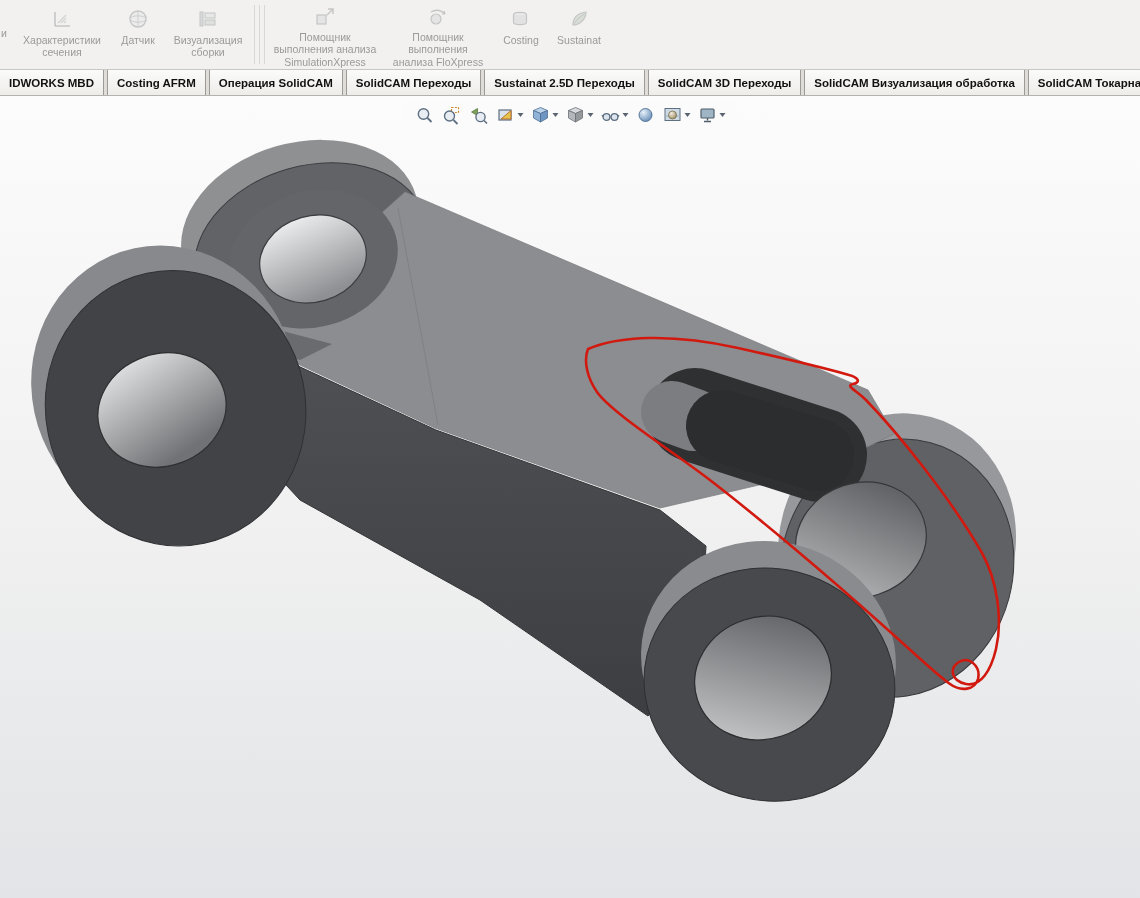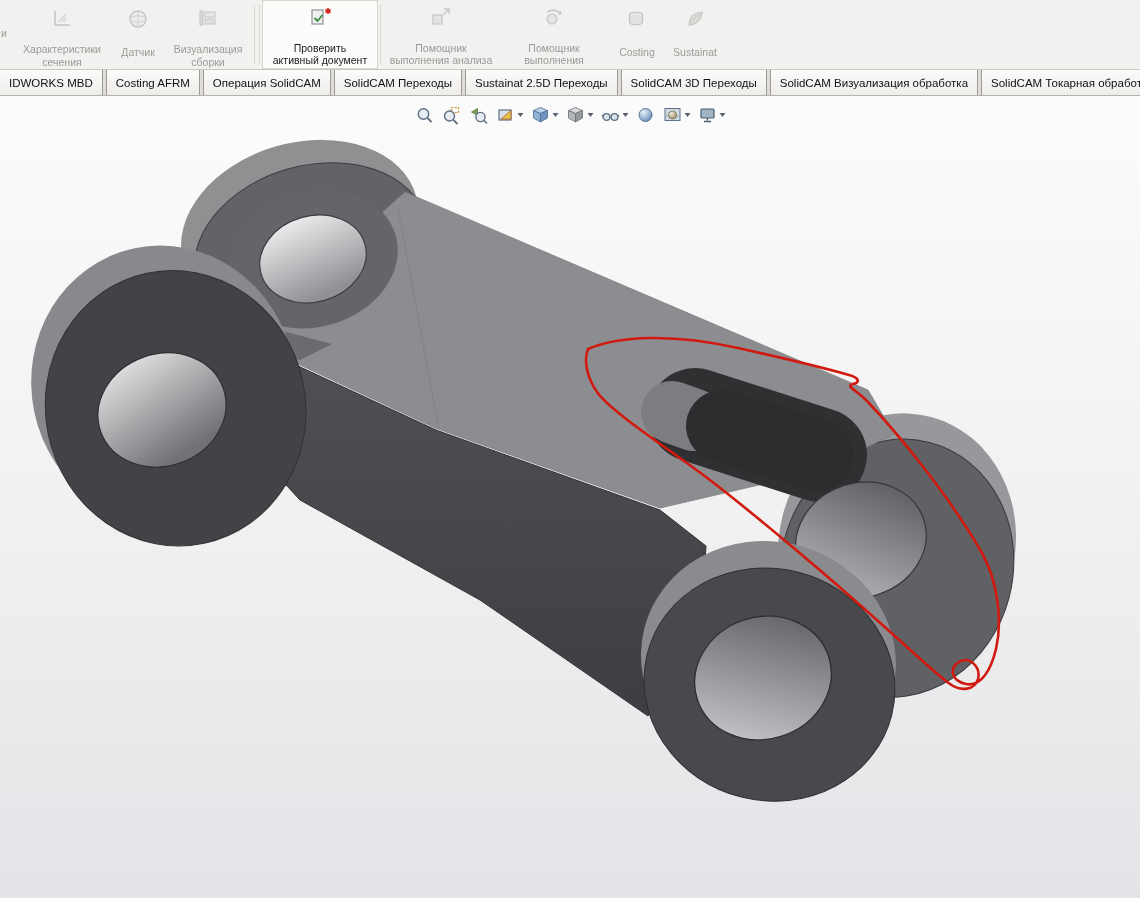--- a/index.html
+++ b/index.html
@@ -13,21 +13,21 @@
     display:flex; align-items:stretch; z-index:5; overflow:hidden;
   }
   .rbtn {
     display:flex; flex-direction:column; align-items:center;
     padding-top:4px; flex:0 0 auto; border:1px solid transparent;
     cursor:default;
   }
   .ric { height:28px; display:flex; align-items:center; justify-content:center; }
   .rbtn .lbl {
     font-size:10.5px; line-height:1.18; text-align:center;
-    color:#9a9a98; white-space:pre-line; margin-top:13px;
+    color:#9a9a98; white-space:pre-line; margin-top:1px;
   }
   .rbtn.enabled .lbl { color:#1c1c1c; }
   .rbtn.disabled .ric { opacity:.55; }
   .rbtn.hl { background:#fcfcfb; border-color:#d6d4d1; }
   .rbtn-cut { width:12px; overflow:hidden; align-items:flex-start; }
   .rbtn-cut .lbl { margin-top:22px; }
   .vsep { flex:0 0 1px; background:#d9d7d4; margin:5px 2px; }
   .ddtri {
     width:0; height:0; margin-top:2px;
     border-left:4px solid transparent; border-right:4px solid transparent;
@@ -39,20 +39,21 @@
     position:absolute; top:70px; left:0; width:1140px; height:26px;
     background:#e0ddd9; border-bottom:1px solid #b4b2af;
     display:flex; align-items:center; gap:3px; z-index:5; overflow:hidden;
   }
   .tab {
     height:36px; font-size:11.5px; color:#111;
     background:linear-gradient(#fdfdfc,#eceae7);
     border:1px solid #9d9b98; border-radius:2px;
     padding:0 9px; display:flex; align-items:center; white-space:nowrap;
     cursor:default;
+    font-weight:bold;
   }
   .tab-first { border-left:none; border-radius:0 2px 2px 0; }
 
   
   .viewport {
     position:absolute; top:96px; left:0; width:1140px; height:802px;
     background:linear-gradient(180deg,#fcfcfc 0%,#f0f0f0 55%,#e2e4e7 100%);
   }
   svg.scene { position:absolute; top:0; left:0; width:1140px; height:802px; display:block; }
 
@@ -114,36 +115,20 @@
   </div>
 
 
   <div class="vsep"></div>
 
 
 
   <div class="vsep"></div>
 
 
-  <div class="rbtn enabled hl" style="width:116px">
-    <span class="ric">
-      <svg width="26" height="24" viewBox="0 0 26 24">
-        <rect x="5" y="5" width="11" height="14" fill="#eef0f2" stroke="#8f9294" stroke-width="1.2"></rect>
-        <path d="M7.5 13 l3 3 l5 -6" stroke="#3a8a3a" stroke-width="1.8" fill="none"></path>
-        <g stroke="#d02218" stroke-width="1.6">
-            <path d="M21 3 v6"></path>
-            <path d="M18.4 4.5 l5.2 3"></path>
-            <path d="M23.6 4.5 l-5.2 3"></path>
-          </g>
-      </svg>
-    </span>
-    <span class="lbl">Проверить
-активный документ</span>
-    <span class="ddtri"></span>
-  </div>
 
   <div class="vsep"></div>
 
   <div class="rbtn disabled" style="width:116px">
     <span class="ric">
       <svg width="24" height="24" viewBox="0 0 24 24">
           <rect x="4" y="10" width="9" height="9" fill="#d9dbdc" stroke="#9fa2a4" stroke-width="1.2"></rect>
           <path d="M14 10 L20 4 M20 9 V4 H15" stroke="#9fa2a4" stroke-width="1.4" fill="none"></path>
         </svg>
     </span>

